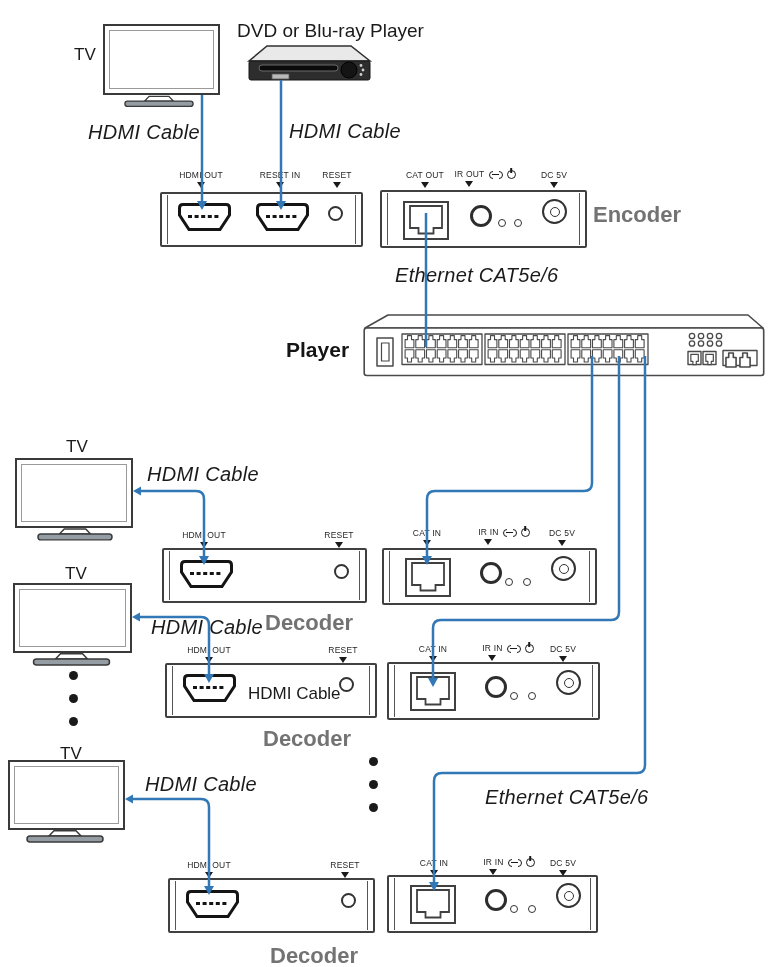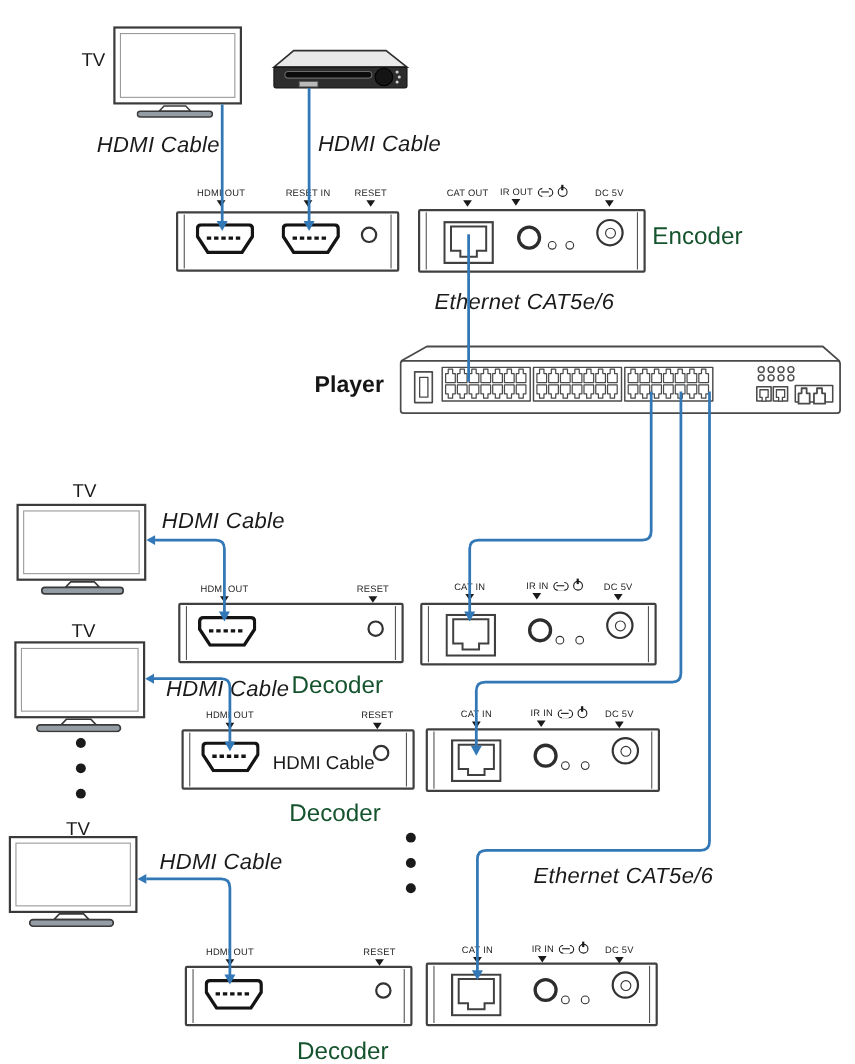--- a/index.html
+++ b/index.html
@@ -1,21 +1,21 @@
 <!DOCTYPE html>
 <html><head>
 <meta charset="utf-8">
 <style>
   html,body{margin:0;padding:0;background:#fff}
   .canvas{position:relative;width:777px;height:967px;background:#fff;overflow:hidden;
           font-family:"Liberation Sans","DejaVu Sans",sans-serif;color:#1a1a1a}
   .abs{position:absolute}
   .lbl{position:absolute;white-space:nowrap;line-height:1.1;color:#1a1a1a}
   .it{font-style:italic;font-size:20px;letter-spacing:.3px}
-  .bd{font-weight:normal;font-size:22px;color:#14532d}
+  .bd{font-weight:bold;font-size:22px;color:#737373}
   .bd21{font-weight:bold;font-size:21px;color:#151515}
   .fs17{font-size:17px}
   .fs19{font-size:19px}
   
   .panel{position:absolute;background:#fff;border:2px solid #404040;border-radius:2px;
          box-sizing:border-box;z-index:1}
   .panel::before,.panel::after{content:'';position:absolute;top:1px;bottom:1px;width:0;
          border-left:1.2px solid #555}
   .panel::before{left:5px}.panel::after{right:5px}
   
@@ -60,20 +60,21 @@
 
   <div class="lbl fs17" style="left:74px;top:46px">TV</div>
   <div class="tv" style="left:103px;top:24px;width:117px;height:71px">
     <div class="screen"></div>
   </div>
   <svg class="stand" style="left:124px;top:95px" width="70" height="13" viewBox="0 0 78 13">
     <polygon points="28,0.8 50,0.8 55,6 23,6" fill="#fff" stroke="#3a3a3a" stroke-width="1.5"></polygon>
     <rect x="1" y="6" width="76" height="6" rx="3" fill="#959da4" stroke="#3a3a3a" stroke-width="1.5"></rect>
   </svg>
 
+  <div class="lbl fs19" style="left:237px;top:21px">DVD or Blu-ray Player</div>
   <svg class="abs" style="left:246px;top:44px" width="128" height="40" viewBox="0 0 128 40">
     <polygon points="21,2 105,2 124,17 3,17" fill="#e9e9e9" stroke="#2f2f2f" stroke-width="1.5"></polygon>
     <rect x="3" y="17" width="121" height="19" rx="2" fill="#2d2d2d" stroke="#161616"></rect>
     <rect x="13" y="21" width="79" height="6" rx="3" fill="#0b0b0b" stroke="#6a6a6a" stroke-width="1"></rect>
     <rect x="26" y="30" width="17" height="5" fill="#b9b9b9" stroke="#555" stroke-width="0.8"></rect>
     <circle cx="103" cy="26" r="8" fill="#141414" stroke="#000"></circle>
     <circle cx="115" cy="21.5" r="1.4" fill="#cfcfcf"></circle>
     <circle cx="117" cy="26" r="1.4" fill="#cfcfcf"></circle>
     <circle cx="115" cy="30.5" r="1.4" fill="#cfcfcf"></circle>
   </svg>

